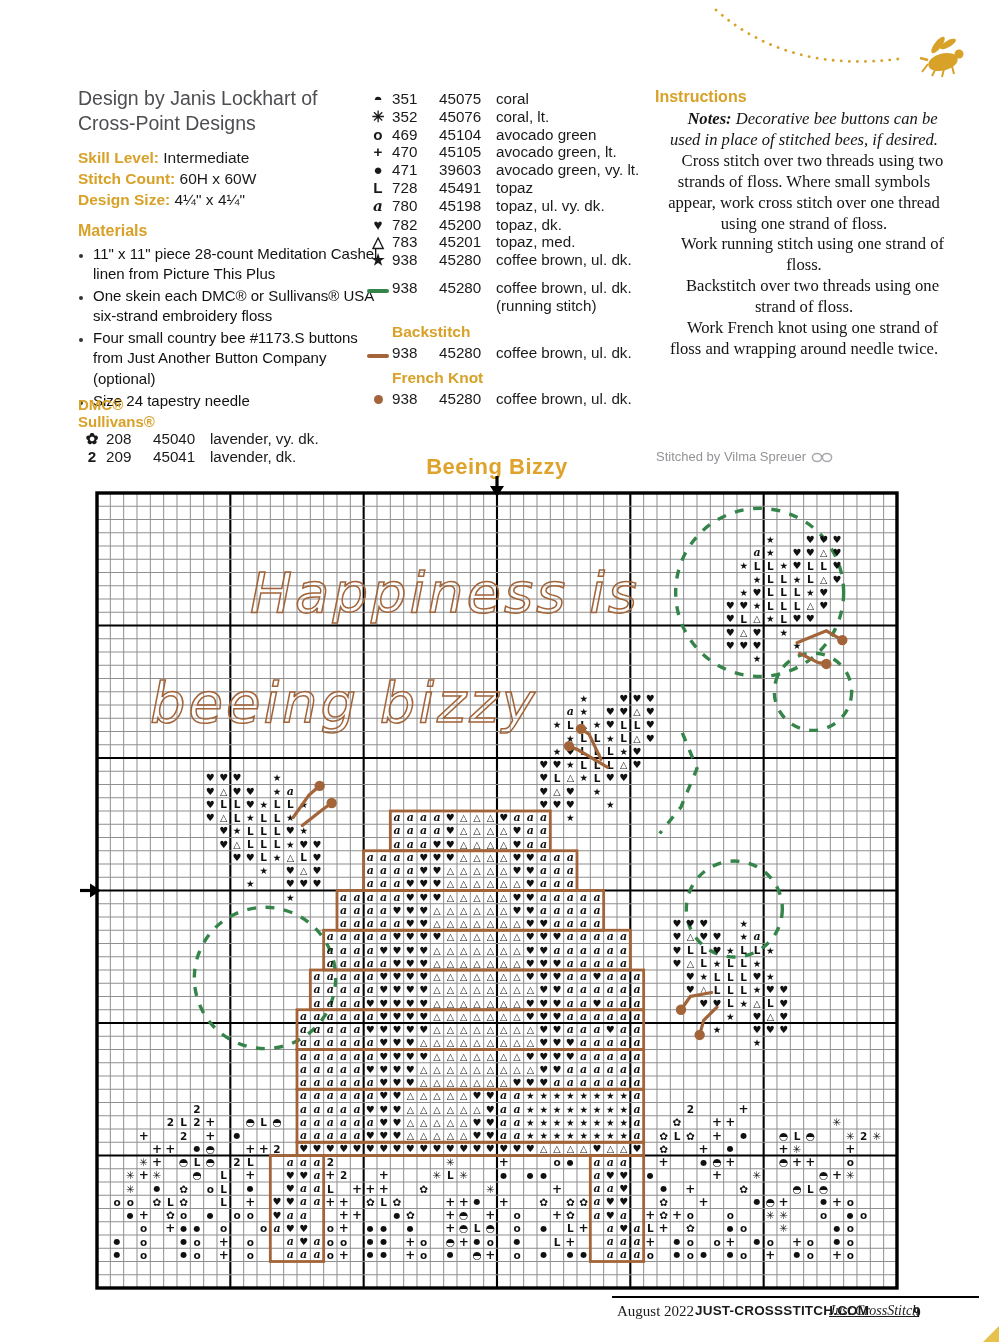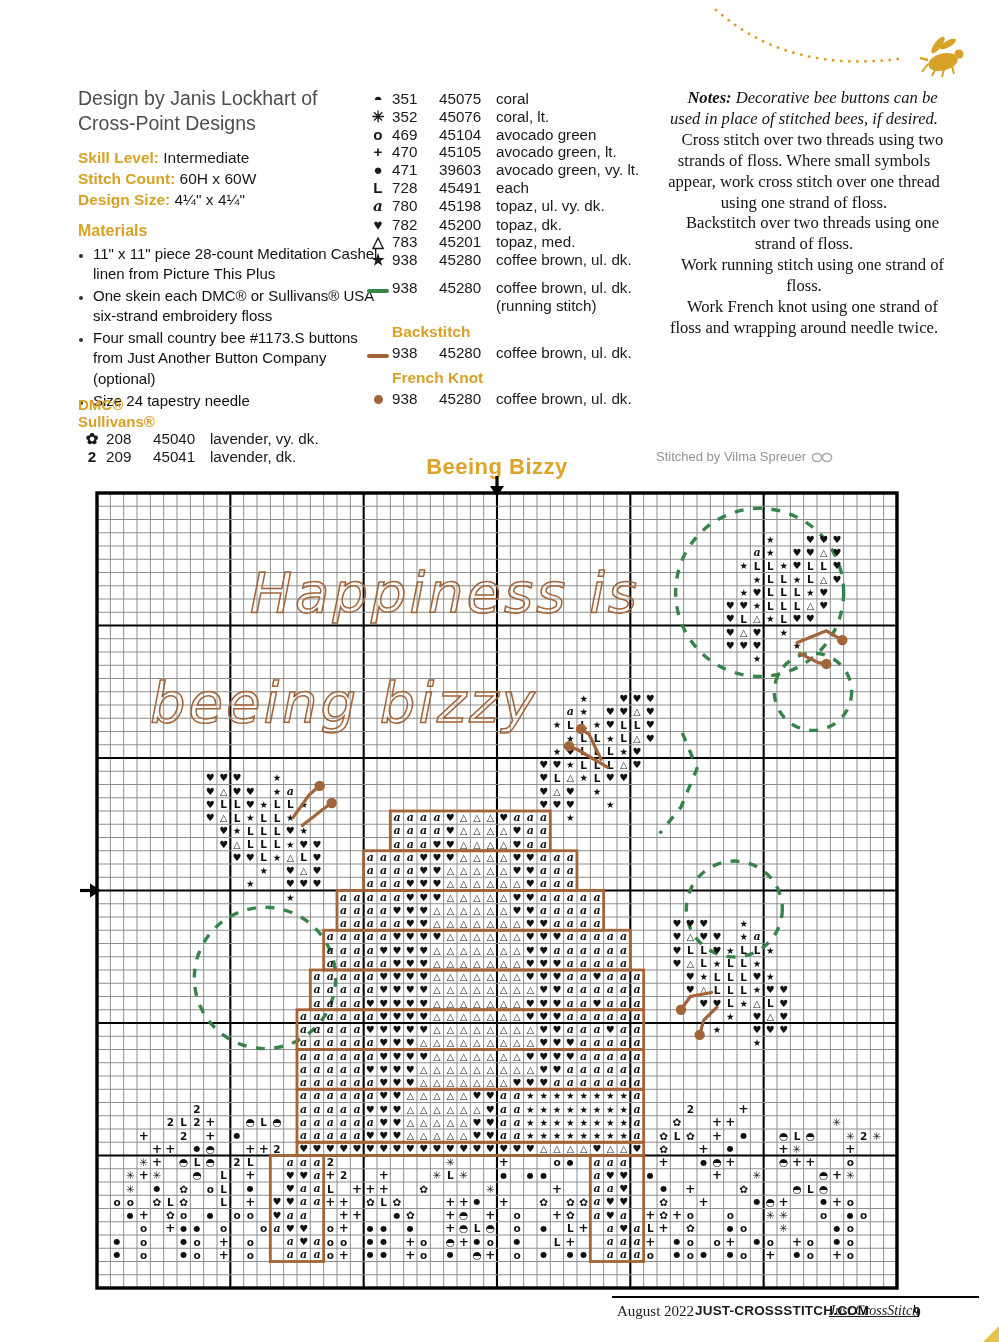--- a/index.html
+++ b/index.html
@@ -133,21 +133,21 @@
       <div class="keyrow">
         <span class="k-sym"><span>●</span></span>
         <span class="k-dmc">471</span>
         <span class="k-sul">39603</span>
         <span class="k-name">avocado green, vy. lt.</span>
       </div>
       <div class="keyrow">
         <span class="k-sym"><span>L</span></span>
         <span class="k-dmc">728</span>
         <span class="k-sul">45491</span>
-        <span class="k-name">each</span>
+        <span class="k-name">topaz</span>
       </div>
       <div class="keyrow">
         <span class="k-sym"><span class="ital">a</span></span>
         <span class="k-dmc">780</span>
         <span class="k-sul">45198</span>
         <span class="k-name">topaz, ul. vy. dk.</span>
       </div>
       <div class="keyrow">
         <span class="k-sym"><span>♥</span></span>
         <span class="k-dmc">782</span>
@@ -187,25 +187,26 @@
       <div class="keyrow">
         <span class="k-sym"><span class="knotdot" style="background: rgb(162, 100, 56);"></span></span>
         <span class="k-dmc">938</span>
         <span class="k-sul">45280</span>
         <span class="k-name">coffee brown, ul. dk.</span>
       </div>
     </div>
 </div>
 
 <div id="instructions" class="abs">
+  <div class="gold-head" style="margin-bottom:3px">Instructions</div>
   <p class="para ital"><span class="notes-label">Notes:</span><span> Decorative bee buttons can be used in place of stitched bees, if desired.</span></p>
   <div id="instr-paras">
       <p class="para">Cross stitch over two threads using two strands of floss. Where small symbols appear, work cross stitch over one thread using one strand of floss.</p>
+      <p class="para">Work running stitch using one strand of floss.</p>
       <p class="para">Backstitch over two threads using one strand of floss.</p>
-      <p class="para">Work running stitch using one strand of floss.</p>
       <p class="para">Work French knot using one strand of floss and wrapping around needle twice.</p>
     </div>
 </div>
 
 <div id="stitched-by" class="abs">
   <span>Stitched by Vilma Spreuer</span>
   <svg width="22" height="12" viewBox="0 0 22 12">
     <ellipse cx="6" cy="6.5" rx="4.6" ry="4" fill="none" stroke="#a7a9ac" stroke-width="1.5"></ellipse>
     <ellipse cx="16" cy="6.5" rx="4.6" ry="4" fill="none" stroke="#a7a9ac" stroke-width="1.5"></ellipse>
     <path d="M10.5 5.5 Q 11 4 11.5 5.5" fill="none" stroke="#a7a9ac" stroke-width="1.3"></path>

